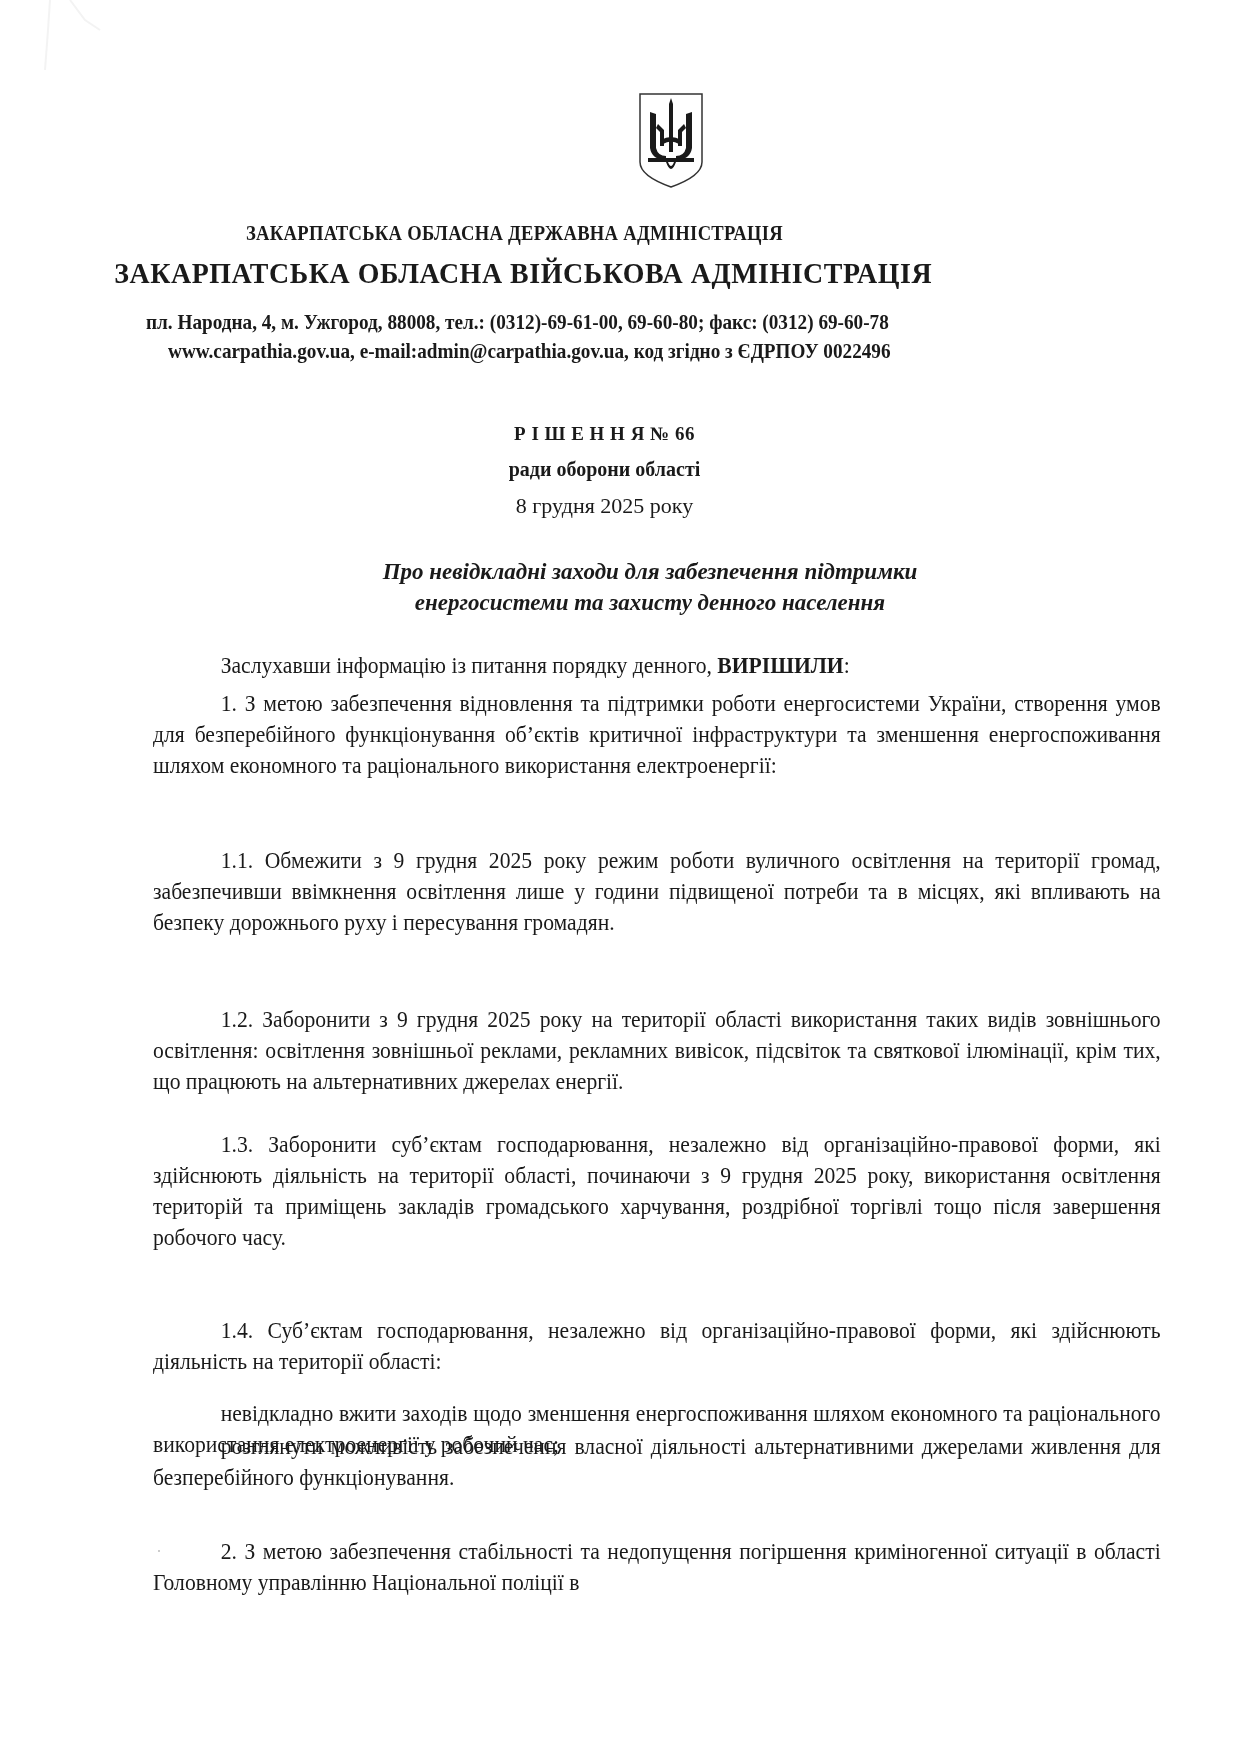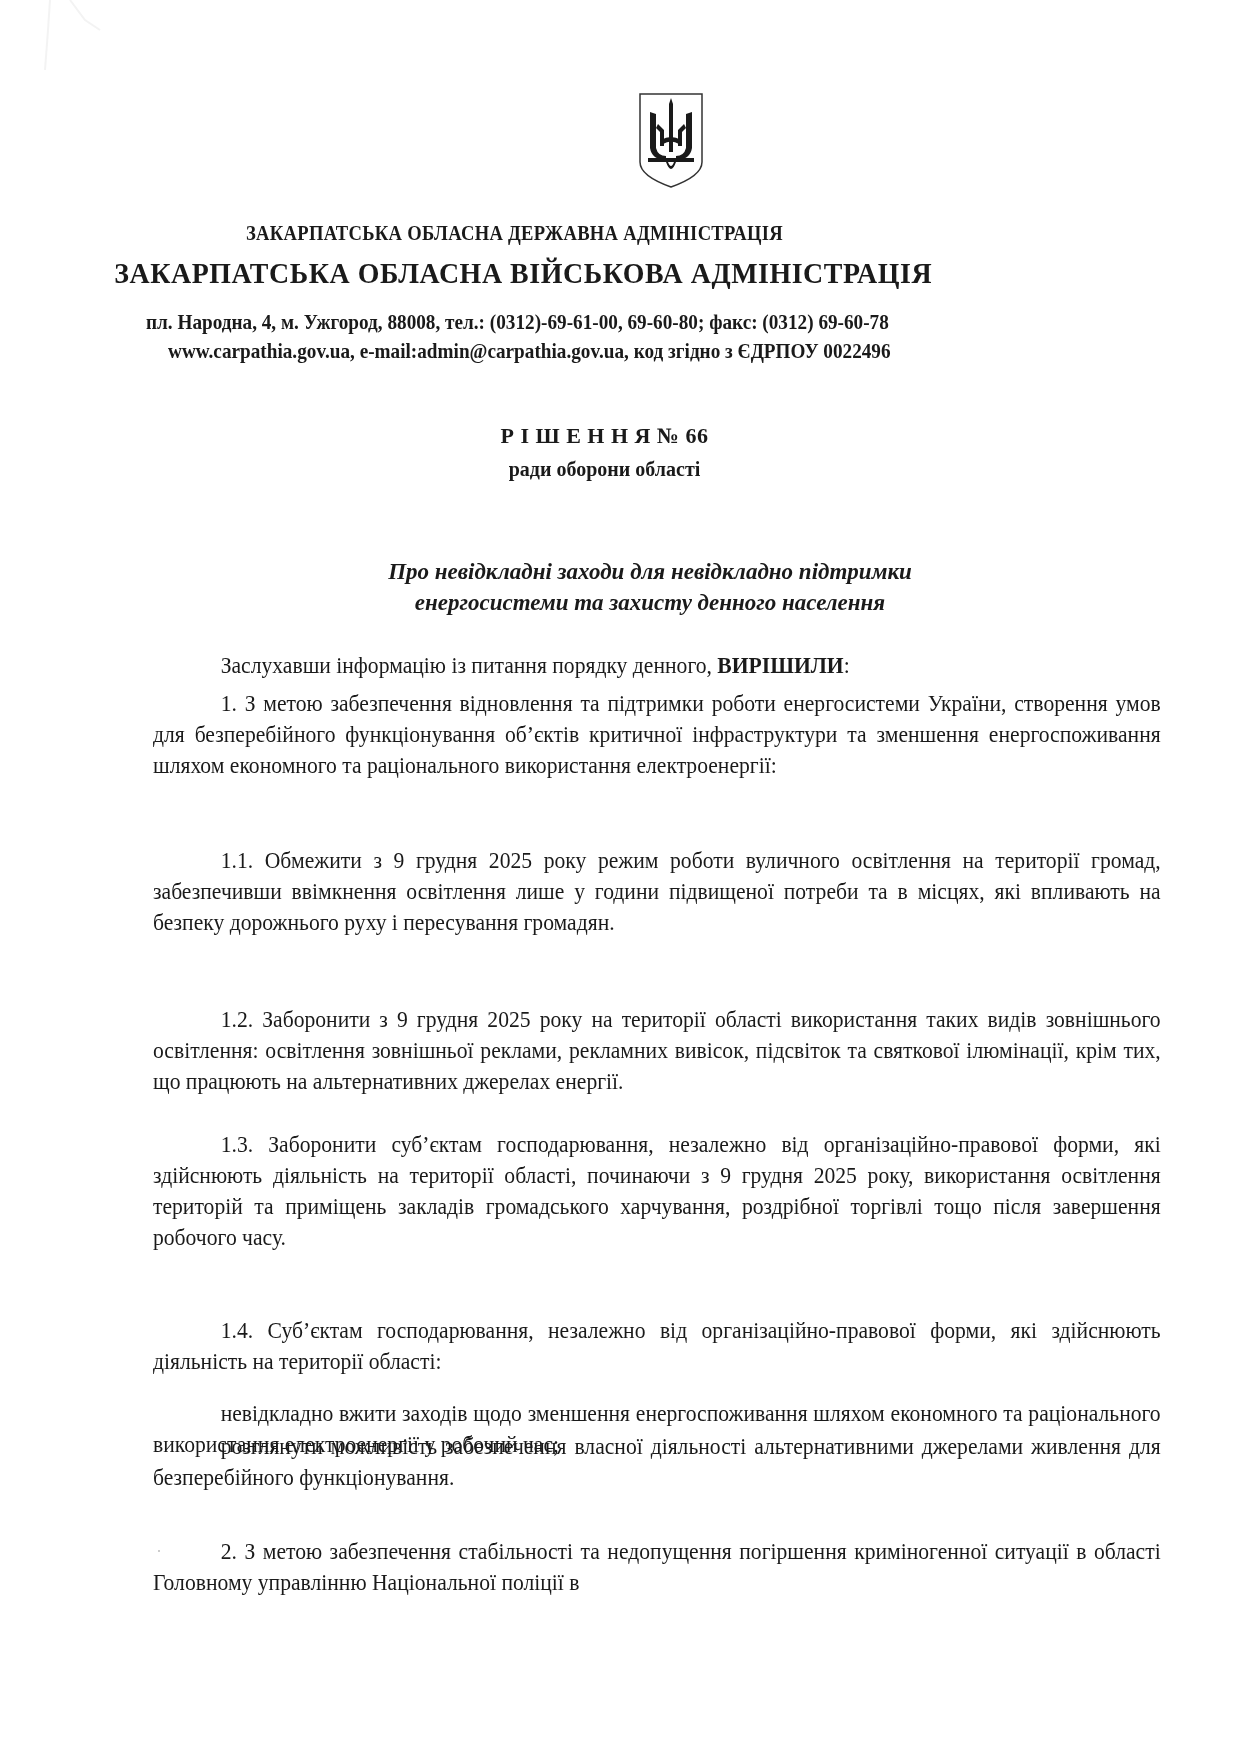--- a/index.html
+++ b/index.html
@@ -63,21 +63,21 @@
       font-size: 21px;
       font-weight: bold;
       white-space: nowrap;
       transform-origin: 0 0;
     }
     .addr1 { left: 146px; top: 310px; transform: scaleX(0.915); }
     .addr2 { left: 168px; top: 339px; transform: scaleX(0.915); }
 
     .decision-title {
       top: 423px;
-      font-size: 22px;
+      font-size: 19px;
       font-weight: bold;
       left: 180px;
       letter-spacing: 0.5px;
     }
     .decision-sub {
       top: 458px;
       font-size: 20px;
       font-weight: bold;
       left: 180px;
     }
@@ -156,23 +156,24 @@
     </g>
   </svg>
 
   <div class="center org1">ЗАКАРПАТСЬКА ОБЛАСНА ДЕРЖАВНА АДМІНІСТРАЦІЯ</div>
   <div class="center org2">ЗАКАРПАТСЬКА ОБЛАСНА ВІЙСЬКОВА АДМІНІСТРАЦІЯ</div>
   <div class="addr addr1">пл. Народна, 4, м. Ужгород, 88008, тел.: (0312)-69-61-00, 69-60-80; факс: (0312) 69-60-78</div>
   <div class="addr addr2">www.carpathia.gov.ua, e-mail:admin@carpathia.gov.ua, код згідно з ЄДРПОУ 0022496</div>
 
   <div class="center decision-title">Р І Ш Е Н Н Я № 66</div>
   <div class="center decision-sub">ради оборони області</div>
+  <div class="center decision-date">8 грудня 2025 року</div>
 
   <div class="subject">
-    <div>Про невідкладні заходи для невідкладно підтримки</div>
+    <div>Про невідкладні заходи для забезпечення підтримки</div>
     <div>енергосистеми та захисту денного населення</div>
   </div>
 
   <div class="body-text intro">
     <p class="para">
       <span>Заслухавши інформацію із питання порядку денного, </span><span class="bold">ВИРІШИЛИ</span><span>:</span>
     </p>
   </div>
 
   <div class="body-text p1">

